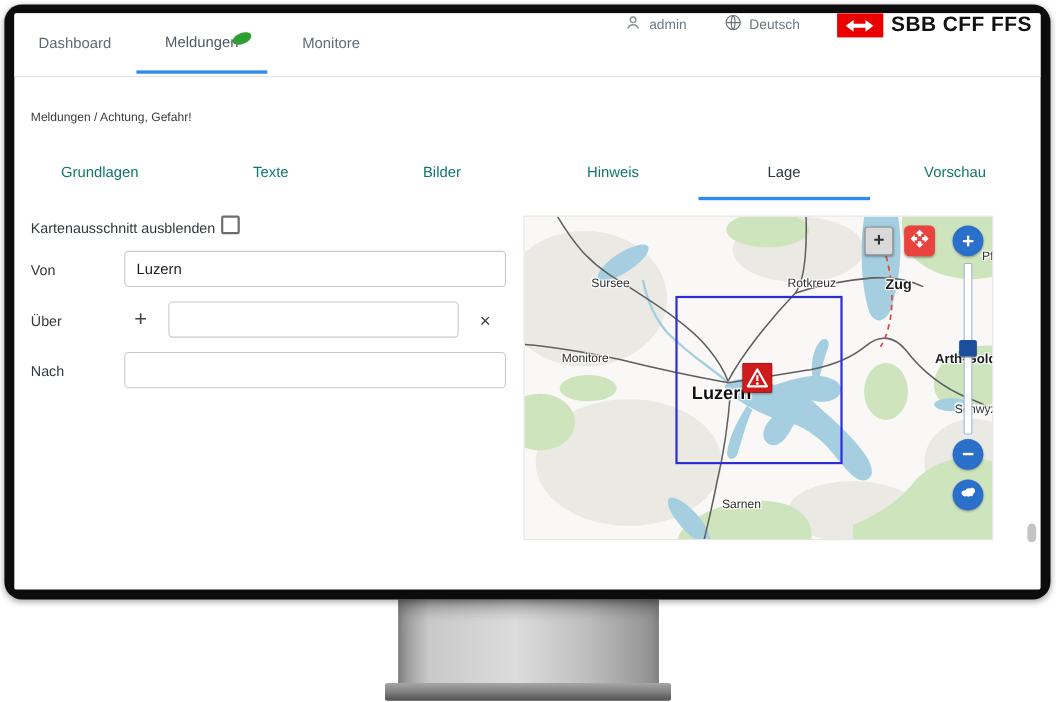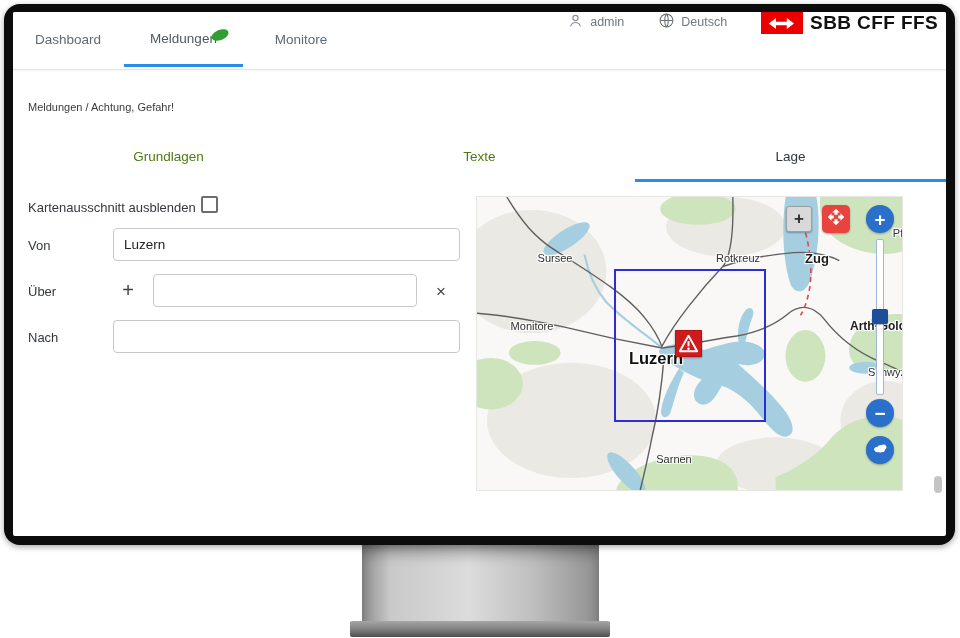--- a/index.html
+++ b/index.html
@@ -33,21 +33,21 @@
   .sbb-logo{display:flex;align-items:center;gap:7px;cursor:default;}
   .sbb-flag{width:42px;height:22px;background:#EB0000;display:flex;align-items:center;justify-content:center;}
   .sbb-text{font-size:19px;font-weight:bold;color:#111;letter-spacing:.4px;}
 
   
   .breadcrumb{position:absolute;left:15px;top:89px;font-size:11px;color:#3a3a3a;}
 
   
   .tabs-row{position:absolute;left:0;top:122px;width:933px;height:48px;display:flex;}
   .tab{flex:1 1 0;display:flex;align-items:center;justify-content:center;font-size:13.5px;
-    color:#4d7c0f;cursor:pointer;border-bottom:3px solid transparent;}
+    color:#0f766e;cursor:pointer;border-bottom:3px solid transparent;}
   .tab.active{color:#30373d;border-bottom:3px solid #2b8ceb;}
 
   
   .form-label{position:absolute;font-size:13px;color:#33383c;}
   .checkbox{position:absolute;left:188px;top:184px;width:17px;height:17px;border:2px solid #6d6d6d;
     border-radius:2px;background:#fff;cursor:pointer;}
   .text-input{position:absolute;height:33px;border:1px solid #c9c9c9;border-radius:4px;background:#fff;
     font-family:"Liberation Sans",sans-serif;font-size:13.5px;color:#222;padding:0 10px;outline:none;}
   .inp-von{left:100px;top:216px;width:347px;}
   .inp-ueber{left:140px;top:262px;width:264px;}
@@ -141,22 +141,31 @@
 
     <div class="breadcrumb">Meldungen / Achtung, Gefahr!</div>
 
     <div class="tabs-row">
       <div class="tab">
           <span>Grundlagen</span>
         </div>
       <div class="tab">
           <span>Texte</span>
         </div>
+      <div class="tab">
+          <span>Bilder</span>
+        </div>
+      <div class="tab">
+          <span>Hinweis</span>
+        </div>
       <div class="tab active">
           <span>Lage</span>
+        </div>
+      <div class="tab">
+          <span>Vorschau</span>
         </div>
     </div>
 
     <div class="form-label" style="left:15px;top:188px;">Kartenausschnitt ausblenden</div>
     <div class="checkbox"></div>
 
     <div class="form-label" style="left:15px;top:226px;">Von</div>
     <input class="text-input inp-von" value="Luzern" style="">
 
     <div class="form-label" style="left:15px;top:272px;">Über</div>

